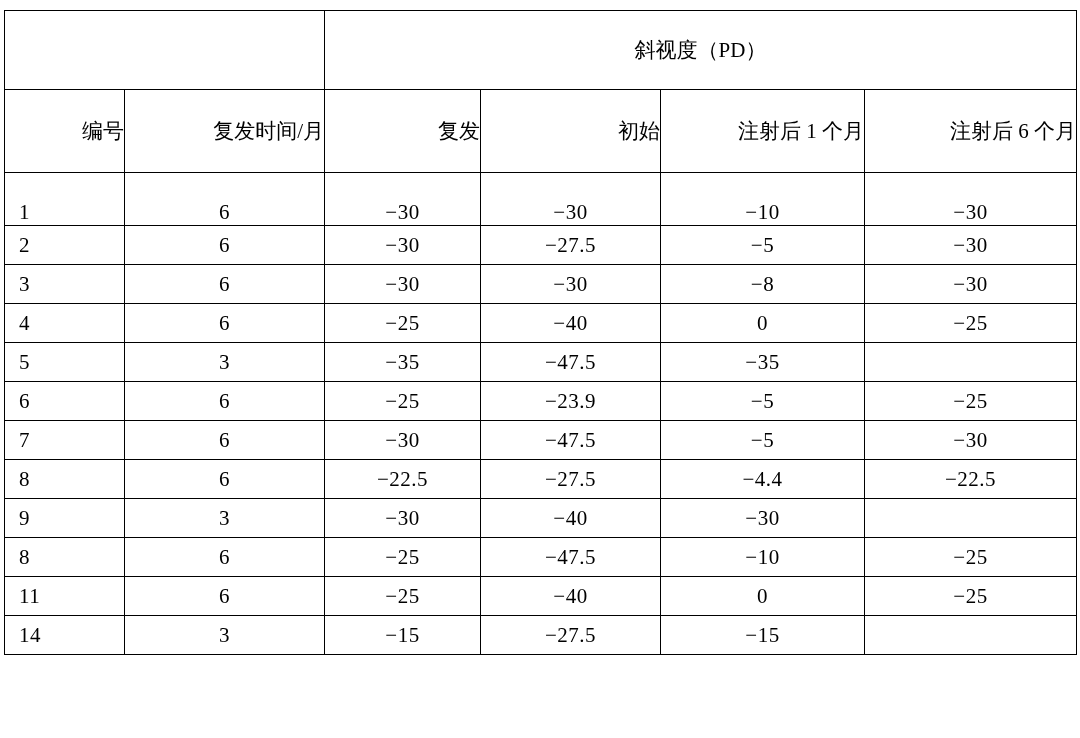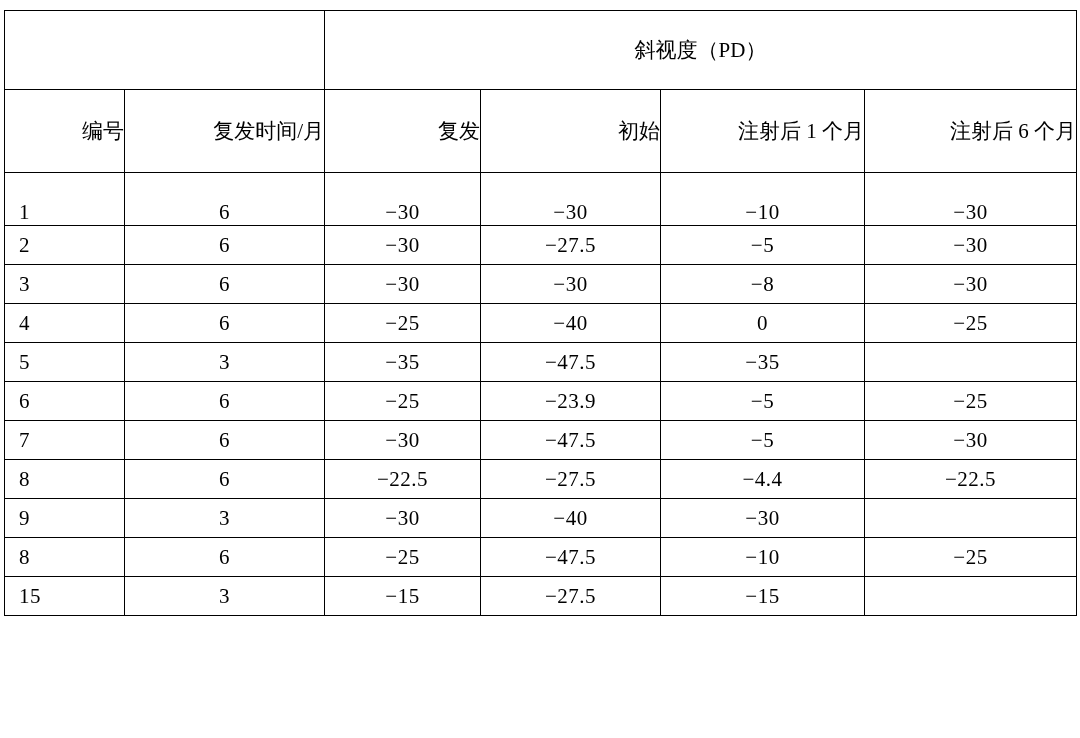--- a/index.html
+++ b/index.html
@@ -182,21 +182,29 @@
       </tr>
       <tr class="body-row">
         <td class="idx num">8</td>
         <td class="ctr num">6</td>
         <td class="ctr num">−25</td>
         <td class="ctr num">−47.5</td>
         <td class="ctr num">−10</td>
         <td class="ctr num">−25</td>
       </tr>
       <tr class="body-row">
-        <td class="idx num">15</td>
+        <td class="idx num">11</td>
+        <td class="ctr num">6</td>
+        <td class="ctr num">−25</td>
+        <td class="ctr num">−40</td>
+        <td class="ctr num">0</td>
+        <td class="ctr num">−25</td>
+      </tr>
+      <tr class="body-row">
+        <td class="idx num">14</td>
         <td class="ctr num">3</td>
         <td class="ctr num">−15</td>
         <td class="ctr num">−27.5</td>
         <td class="ctr num">−15</td>
         <td class="ctr num"></td>
       </tr>
     </tbody>
   </table>
 </div>
 

